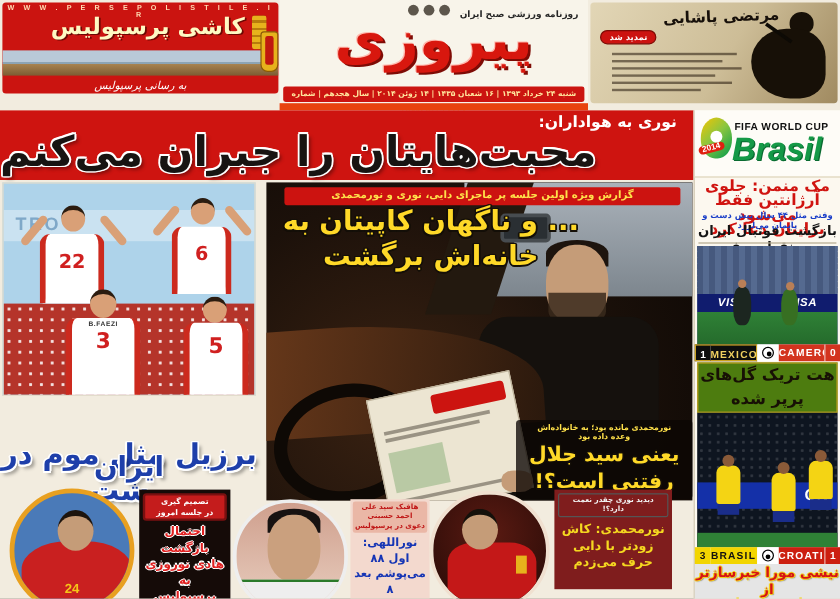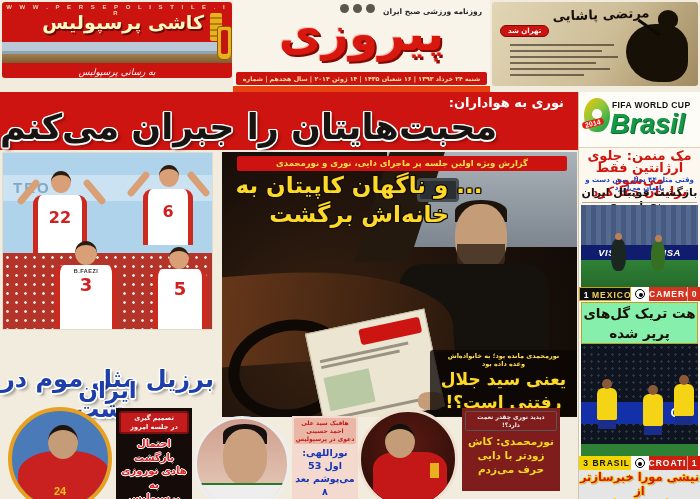--- a/index.html
+++ b/index.html
@@ -106,21 +106,21 @@
   #bar1 .an{flex:1;background:#d3341f;color:#fff;letter-spacing:1px}
   #bar1 .as{width:13px;background:#d3341f;color:#fff;border-left:1px solid #ffffff88}
   #bar2 .hs{width:13px;background:#f2d500;color:#111}
   #bar2 .hn{flex:1;background:#f2d500;color:#111;letter-spacing:1px}
   #bar2 .an{flex:1;background:#cc1f10;color:#fff;letter-spacing:1px}
   #bar2 .as{width:13px;background:#cc1f10;color:#fff;border-left:1px solid #ffffff88}
   .ballcell{width:18px;background:#fff;display:flex;align-items:center;justify-content:center}
   .ball{width:10px;height:10px;border-radius:50%;background:#fff;border:1px solid #000;position:relative}
   .ball i{position:absolute;left:2.5px;top:2.5px;width:4px;height:4px;border-radius:50%;background:#000}
 
-  #ybox{position:absolute;top:210px;left:2px;right:2px;height:42px;background:#86efac;
+  #ybox{position:absolute;top:210px;left:2px;right:2px;height:42px;background:#4d7c0f;
       border:1px solid #bf9f1f}
   #ybox div{font-size:13.5px;line-height:20px;font-weight:bold;color:#171005;text-align:center}
 
   #photo2{position:absolute;top:252px;left:2px;right:2px;height:112px;overflow:hidden;background:#0e1520}
   #photo2 .crowd{position:absolute;inset:0;
       background-image:radial-gradient(rgba(255,255,255,.14) 1px,transparent 1.4px);background-size:7px 7px}
   #photo2 .board{position:absolute;top:58px;left:0;right:0;height:22px;background:#1430a8;
       color:#fff;font-weight:bold;font-size:13px;line-height:22px;text-align:right;padding-right:8px}
   #photo2 .pitch{position:absolute;bottom:0;left:0;right:0;height:12px;background:#2f8136}
   #photo2 .bp{position:absolute;width:20px;height:32px;background:#f4d414;border-radius:6px 6px 2px 2px}
@@ -241,21 +241,21 @@
       </div>
     <div class="title fa">پیروزی</div>
     <div class="datebar">
       <span class="fa">شنبه ۲۴ خرداد ۱۳۹۳  |  ۱۶ شعبان ۱۴۳۵  |  ۱۴ ژوئن ۲۰۱۴  |  سال هجدهم  |  شماره ۴۴۲۱  |  ۵۰۰ تومان</span>
     </div>
     <div class="strip"></div>
   </div>
 
   <div class="abs" id="ad-right">
     <div class="title fa">مرتضی پاشایی</div>
-    <div class="badge fa">تهران شد</div>
+    <div class="badge fa">تمدید شد</div>
     <div class="lines">
       <i style="top:42px;width:104px"></i>
         <i style="top:48px;width:92px"></i>
       <i style="top:54px;width:108px"></i>
         <i style="top:60px;width:86px"></i>
       <i style="top:66px;width:100px"></i>
         <i style="top:72px;width:74px"></i>
     </div>
     <div class="man">
       <span class="head"></span>
@@ -442,21 +442,21 @@
       <div class="jersey"></div>
   </div>
 
   <div id="blkB">
     <div class="small fa">
       <div>هافبک سید علی احمد حسینی</div>
       <div>دعوی در پرسپولیس</div>
     </div>
     <div class="big fa">
       <div>نوراللهی:</div>
-      <div>اول 53</div>
+      <div>اول ۸۸</div>
       <div>می‌پوشم بعد ۸</div>
     </div>
   </div>
 
   <div class="circ" id="c3">
     <div class="body"></div>
       <div class="head"></div>
       <div class="band"></div>
   </div>
 

